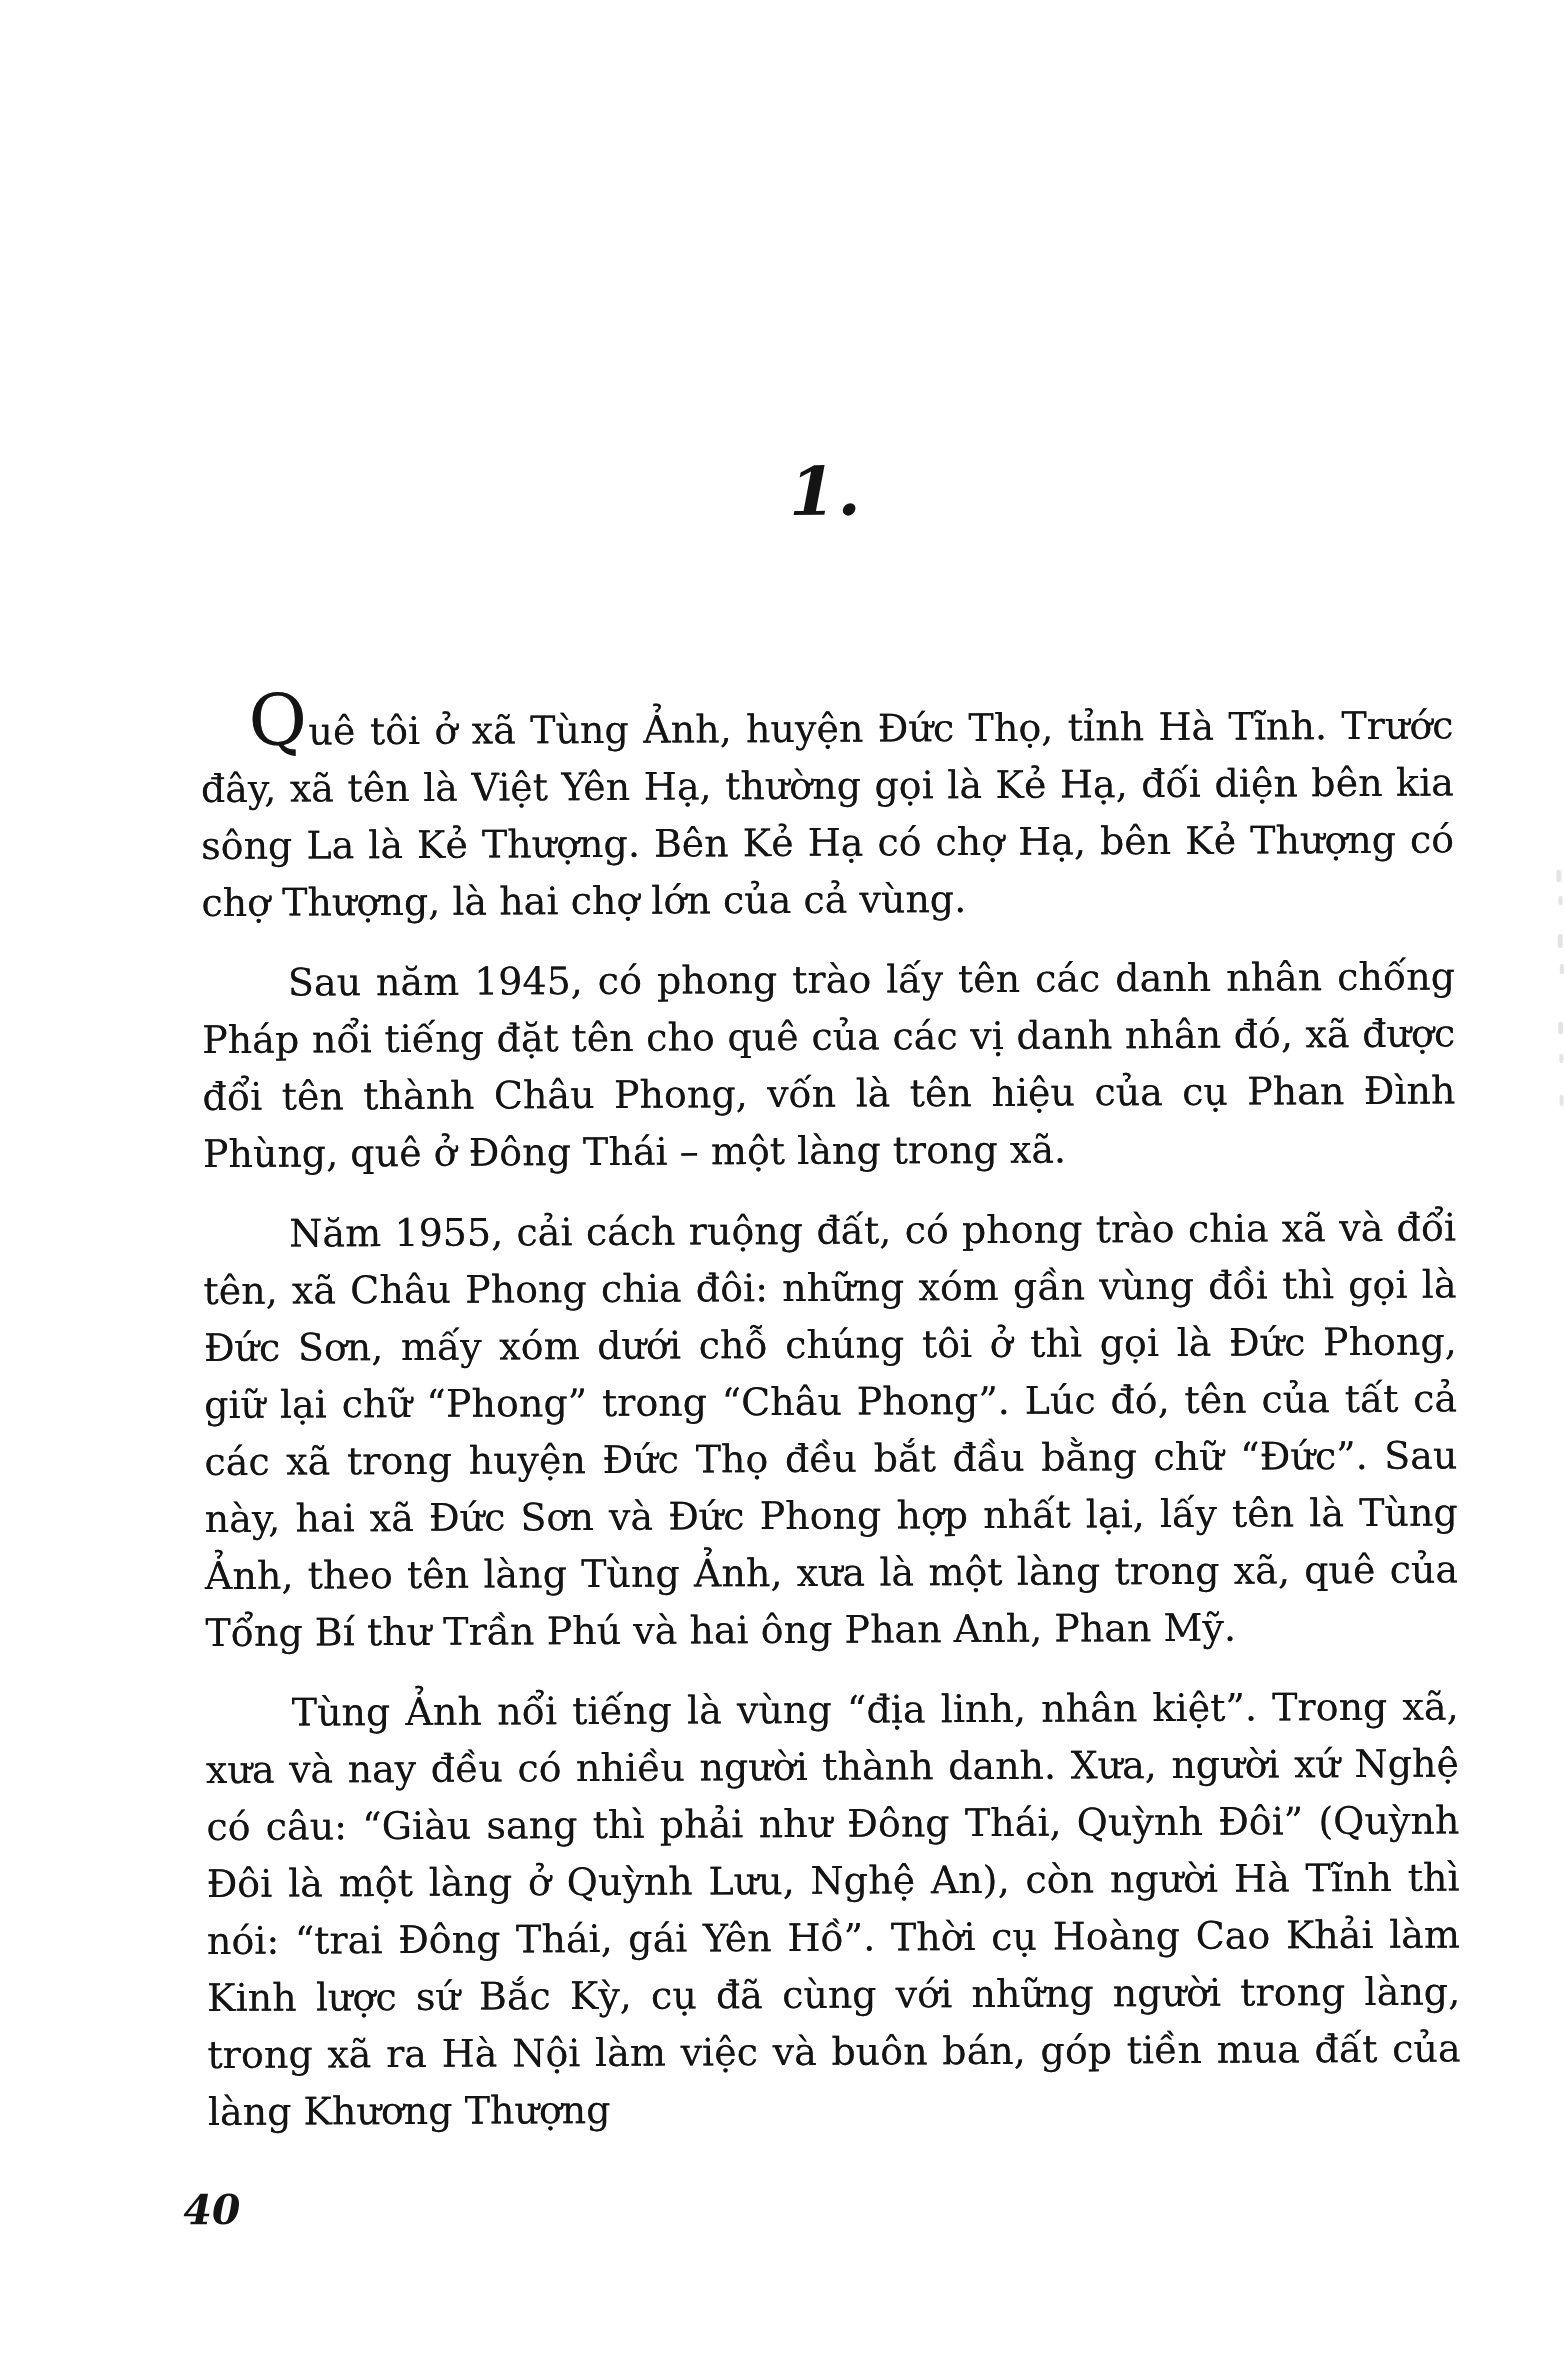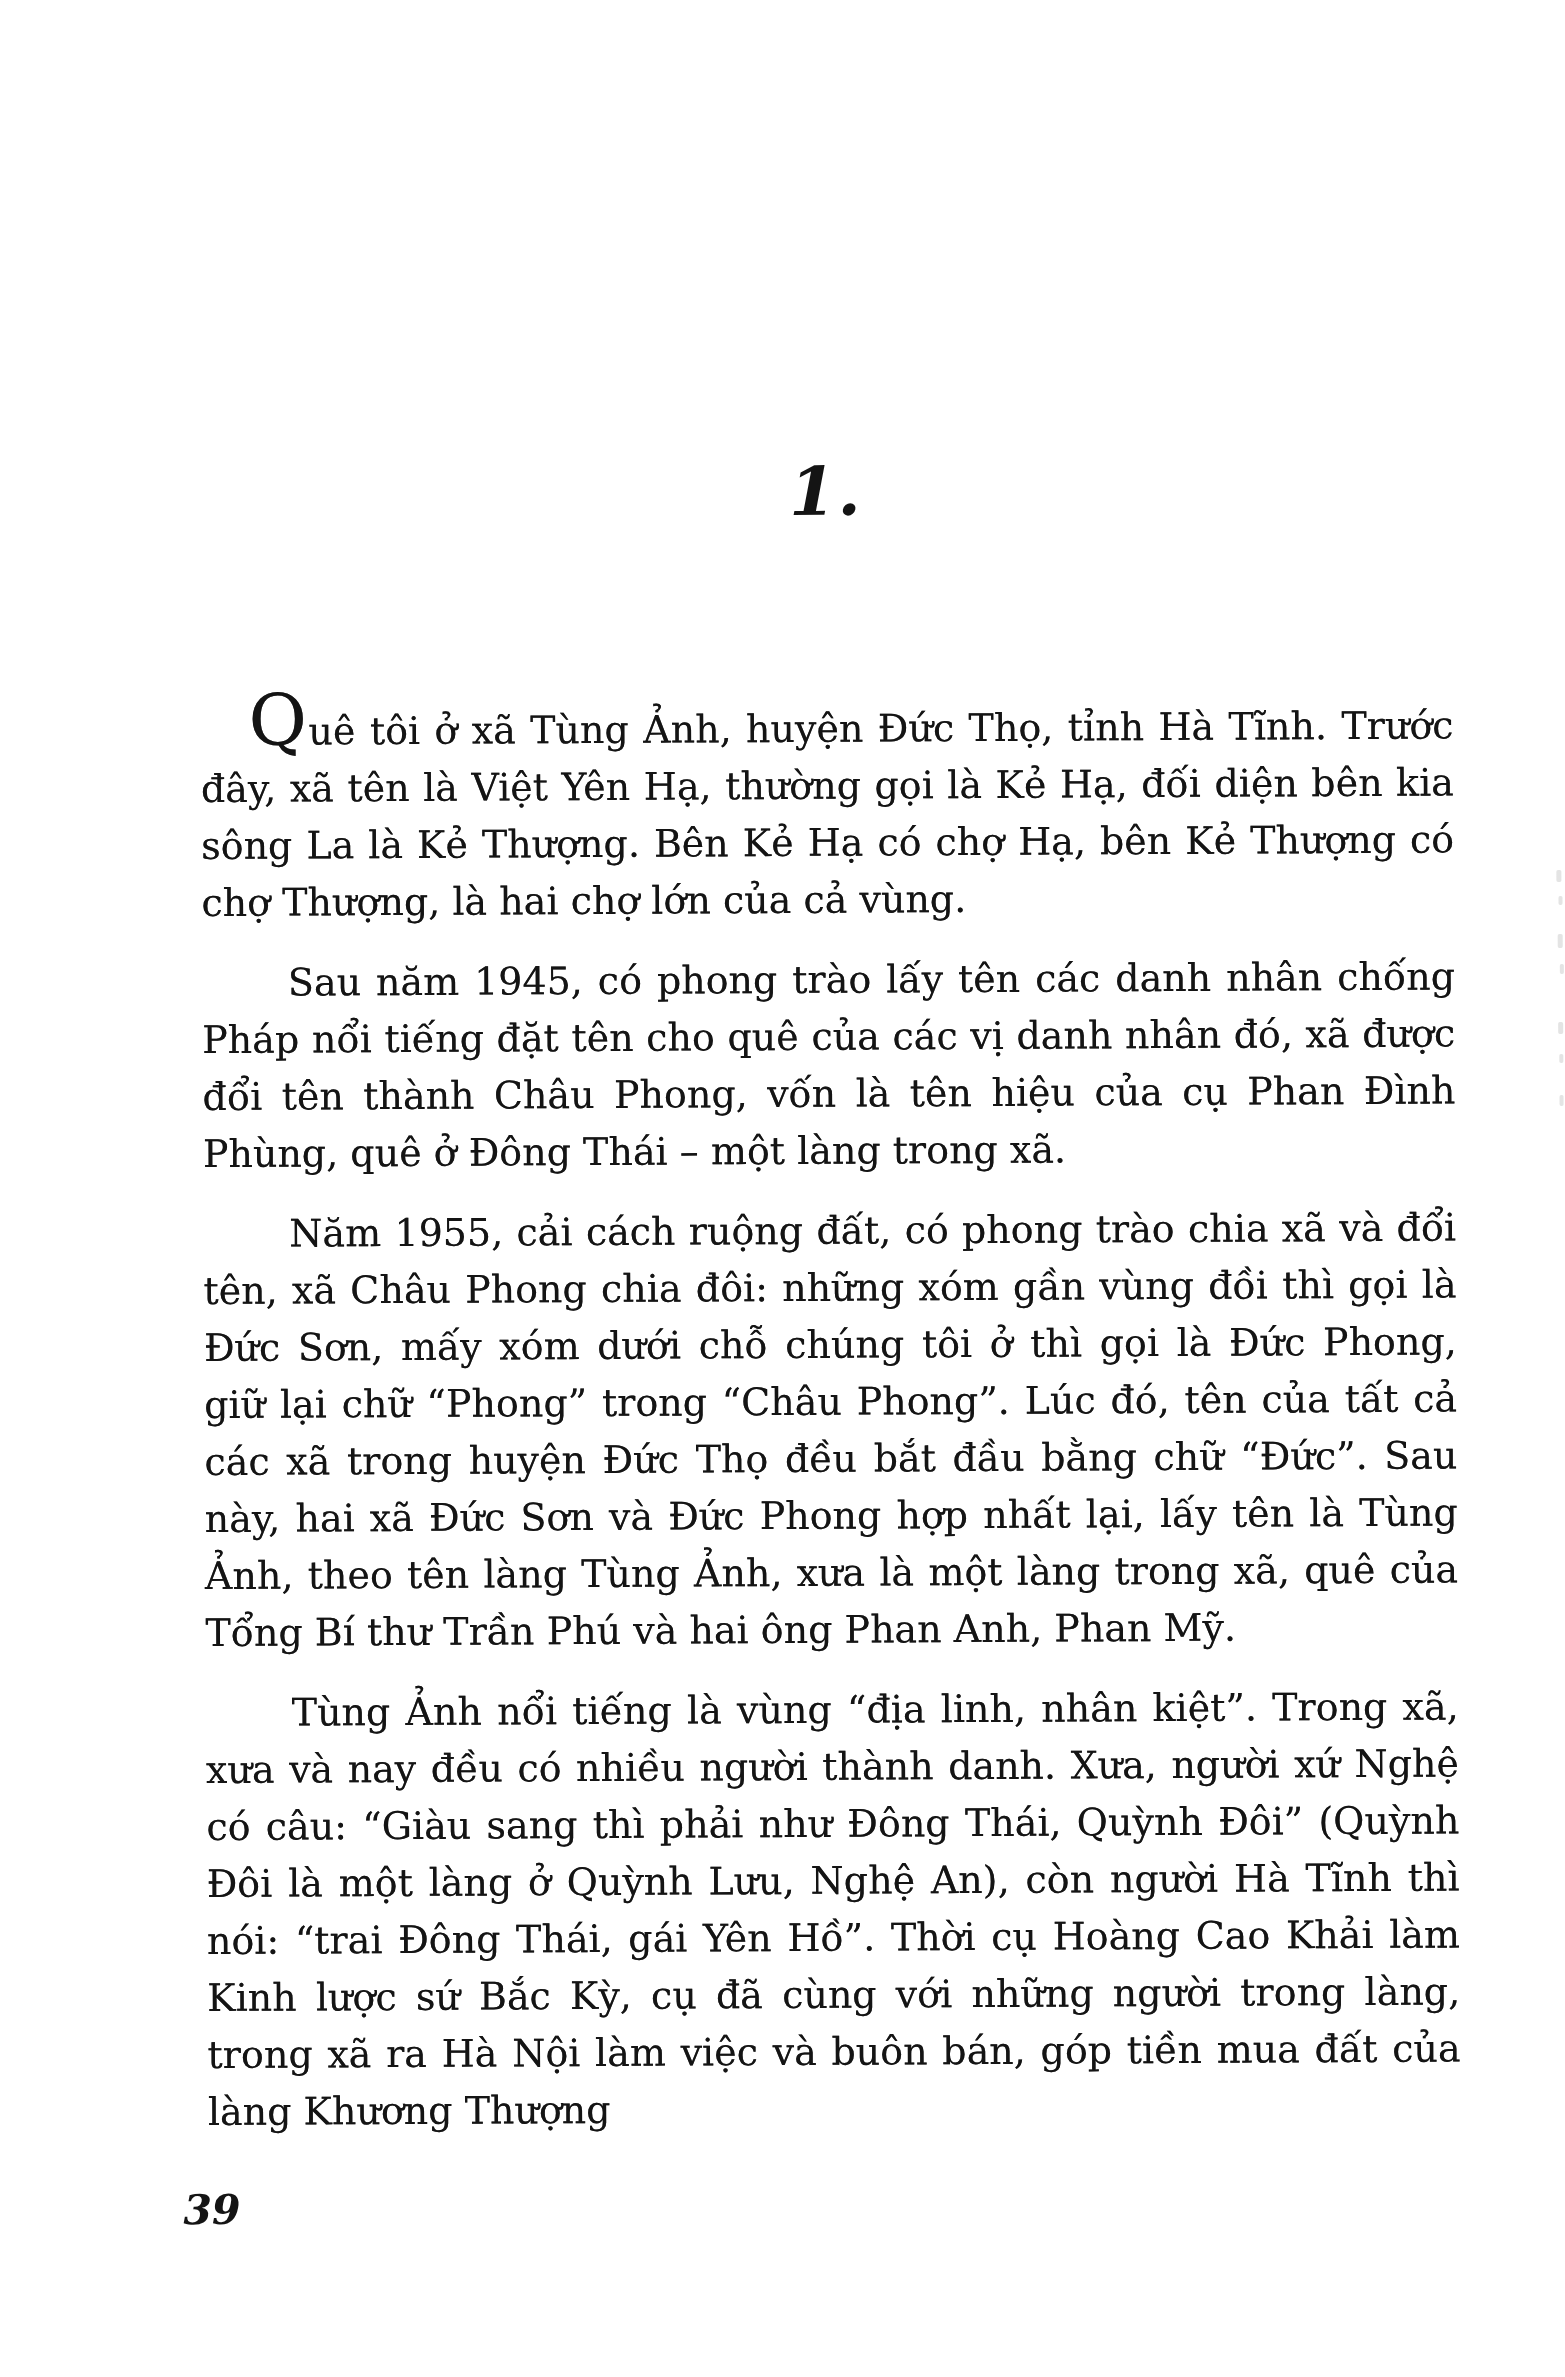--- a/index.html
+++ b/index.html
@@ -84,21 +84,21 @@
     <div class="text-block">
       <p class="para para-first"><span class="initial-cap">Q</span><span>uê tôi ở xã Tùng Ảnh, huyện Đức Thọ, tỉnh Hà Tĩnh. Trước đây, xã tên là Việt Yên Hạ, thường gọi là Kẻ Hạ, đối diện bên kia sông La là Kẻ Thượng. Bên Kẻ Hạ có chợ Hạ, bên Kẻ Thượng có chợ Thượng, là hai chợ lớn của cả vùng.</span></p>
 
       <p class="para indent">Sau năm 1945, có phong trào lấy tên các danh nhân chống Pháp nổi tiếng đặt tên cho quê của các vị danh nhân đó, xã được đổi tên thành Châu Phong, vốn là tên hiệu của cụ Phan Đình Phùng, quê ở Đông Thái – một làng trong xã.</p>
 
       <p class="para indent">Năm 1955, cải cách ruộng đất, có phong trào chia xã và đổi tên, xã Châu Phong chia đôi: những xóm gần vùng đồi thì gọi là Đức Sơn, mấy xóm dưới chỗ chúng tôi ở thì gọi là Đức Phong, giữ lại chữ “Phong” trong “Châu Phong”. Lúc đó, tên của tất cả các xã trong huyện Đức Thọ đều bắt đầu bằng chữ “Đức”. Sau này, hai xã Đức Sơn và Đức Phong hợp nhất lại, lấy tên là Tùng Ảnh, theo tên làng Tùng Ảnh, xưa là một làng trong xã, quê của Tổng Bí thư Trần Phú và hai ông Phan Anh, Phan Mỹ.</p>
 
       <p class="para indent">Tùng Ảnh nổi tiếng là vùng “địa linh, nhân kiệt”. Trong xã, xưa và nay đều có nhiều người thành danh. Xưa, người xứ Nghệ có câu: “Giàu sang thì phải như Đông Thái, Quỳnh Đôi” (Quỳnh Đôi là một làng ở Quỳnh Lưu, Nghệ An), còn người Hà Tĩnh thì nói: “trai Đông Thái, gái Yên Hồ”. Thời cụ Hoàng Cao Khải làm Kinh lược sứ Bắc Kỳ, cụ đã cùng với những người trong làng, trong xã ra Hà Nội làm việc và buôn bán, góp tiền mua đất của làng Khương Thượng</p>
     </div>
 
-    <div class="page-number">39</div>
+    <div class="page-number">40</div>
 
     <div>
       <span class="artifact" style="left:1558px; top:874px; width:5.2px; height:12px;"></span>
       <span class="artifact" style="left:1560px; top:900px; width:4.3px; height:8.6px;"></span>
       <span class="artifact" style="left:1559px; top:938px; width:5.2px; height:14px;"></span>
       <span class="artifact" style="left:1561px; top:968px; width:4.3px; height:10.4px;"></span>
       <span class="artifact" style="left:1559px; top:1026px; width:5.2px; height:12px;"></span>
       <span class="artifact" style="left:1560px; top:1058px; width:4.3px; height:8.6px;"></span>
       <span class="artifact" style="left:1560px; top:1099px; width:4.3px; height:11.2px;"></span>
     </div>

